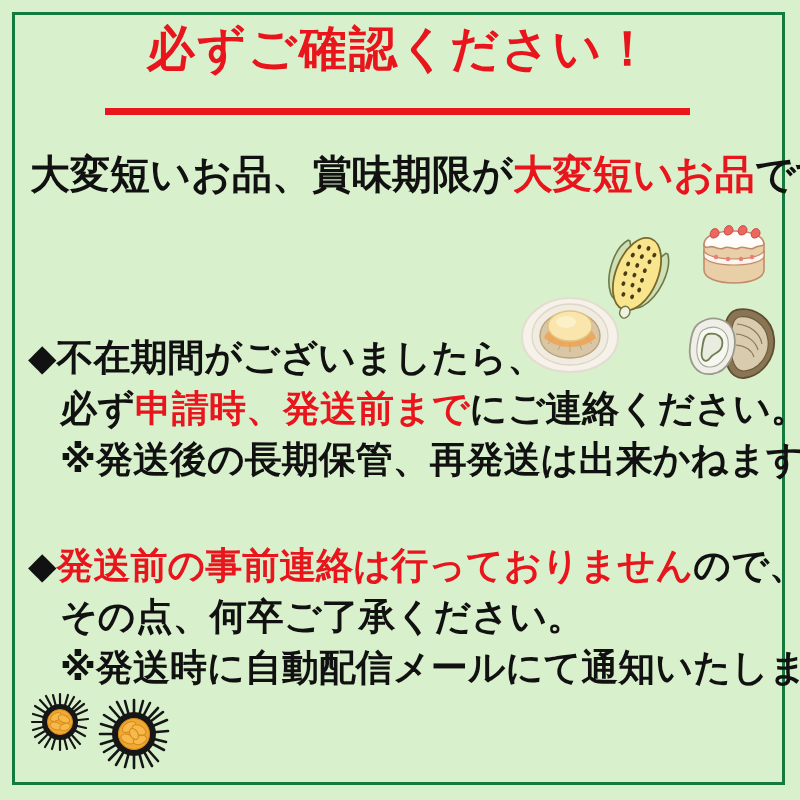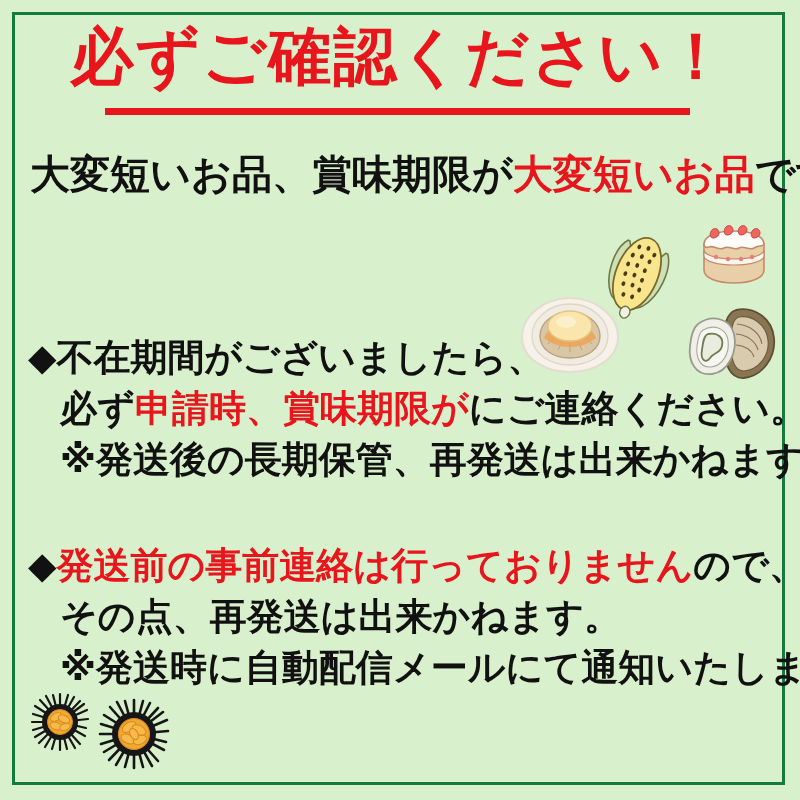--- a/index.html
+++ b/index.html
@@ -35,21 +35,21 @@
 
   
   #title-block {
     position: absolute;
     left: 0;
     top: 22px;
     width: 800px;
     text-align: center;
   }
   #page-title {
-    font-size: 63px;
+    font-size: 48px;
     font-weight: bold;
     color: #e8151c;
     letter-spacing: 2px;
     line-height: 1.12;
     white-space: nowrap;
     font-family: "DejaVu Sans", "Liberation Sans", sans-serif;
   }
   #title-underline {
     position: absolute;
     left: 105px;
@@ -116,33 +116,33 @@
 
   <div id="lead-line">
     <span class="blk">大変短いお品、賞味期限が</span><span class="red">大変短いお品</span><span class="blk">です。</span>
   </div>
 
   <div class="para-block" id="para-absence">
     <span class="para-line">
       <span class="blk">◆不在期間がございましたら、</span>
     </span>
     <span class="para-line indent-1">
-      <span class="blk">必ず</span><span class="red">申請時、賞味期限が</span><span class="blk">にご連絡ください。</span>
+      <span class="blk">必ず</span><span class="red">申請時、発送前まで</span><span class="blk">にご連絡ください。</span>
     </span>
     <span class="para-line indent-1">
       <span class="blk">※発送後の長期保管、再発送は出来かねます。</span>
     </span>
   </div>
 
   <div class="para-block" id="para-noprenotice">
     <span class="para-line">
       <span class="blk">◆</span><span class="red">発送前の事前連絡は行っておりません</span><span class="blk">ので、</span>
     </span>
     <span class="para-line indent-1">
-      <span class="blk">その点、再発送は出来かねます。</span>
+      <span class="blk">その点、何卒ご了承ください。</span>
     </span>
     <span class="para-line indent-1">
       <span class="blk">※発送時に自動配信メールにて通知いたします。</span>
     </span>
   </div>
 
   <svg class="illus" id="illus-corn" viewBox="0 0 82 100">
     <g transform="rotate(22 41 50)">
       <path d="M20 22 C10 34 12 64 24 78 C30 84 36 82 36 74 C36 60 30 34 22 22 Z" fill="#cfe0b4" stroke="#6b7a4a" stroke-width="1.6"></path>
       <path d="M62 20 C72 33 70 63 58 78 C52 85 46 82 46 74 C46 58 52 33 60 20 Z" fill="#cfe0b4" stroke="#6b7a4a" stroke-width="1.6"></path>

